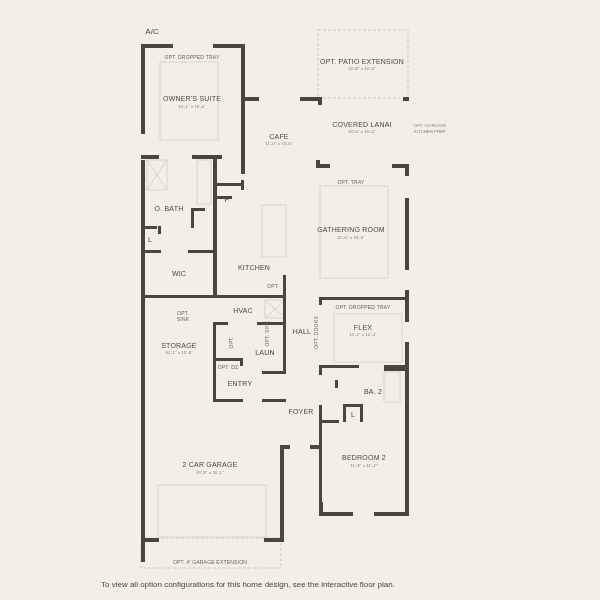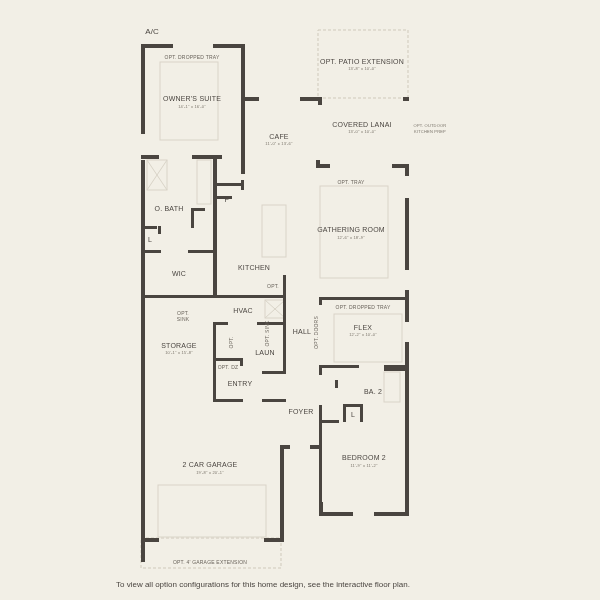--- a/index.html
+++ b/index.html
@@ -9,21 +9,21 @@
   .w { fill:#4a4540; }
   .light { stroke:#d9d4c8; stroke-width:1; fill:none; }
   .dash { stroke:#cfc9bb; stroke-width:1; fill:none; stroke-dasharray:3 2; }
   .lbl { position:absolute; text-align:center; white-space:nowrap; transform:translateX(-50%);
          font-size:7px; letter-spacing:0.2px; color:#4a4540; line-height:1; }
   .lbl.sm { font-size:5px; color:#6a645c; }
   .lbl.xs { font-size:4px; color:#7a746a; }
   .lbl.rot { transform:translateX(-50%) rotate(-90deg); }
   .ac { position:absolute; left:141px; top:22px; width:22px; height:18px; font-size:8px;
         display:flex; align-items:center; justify-content:center; background:#f2efe6; }
-  .footer { position:absolute; left:0; width:496px; top:580px; text-align:center; font-size:8px; color:#4a4540;margin-left:15px; }
+  .footer { position:absolute; left:0; width:496px; top:580px; text-align:center; font-size:8px; color:#4a4540; }
 </style>
 </head>
 <body>
 
 <svg class="plan" width="600" height="600" viewBox="0 0 600 600">
 
   <rect class="dash" x="318" y="30" width="90" height="68"></rect>
   <rect class="dash" x="141" y="538" width="140" height="30"></rect>
   <rect class="light" x="160" y="62" width="58" height="78"></rect>
   <rect class="light" x="320" y="186" width="68" height="92"></rect>

